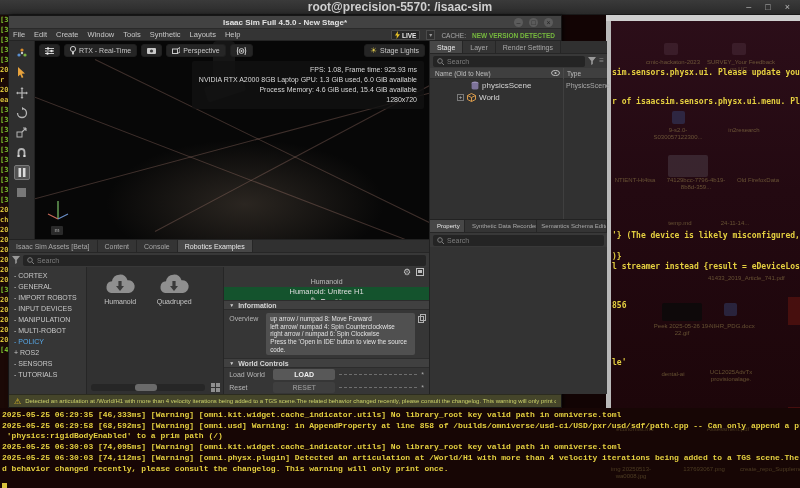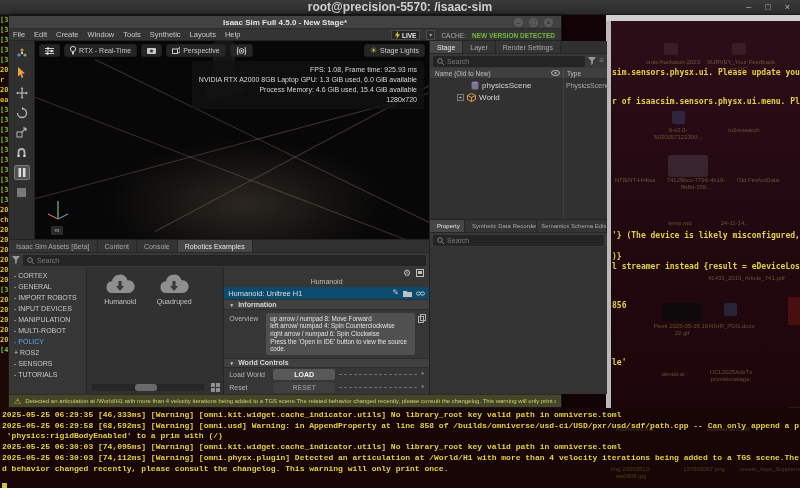--- a/index.html
+++ b/index.html
@@ -107,21 +107,21 @@
   .cards-col { width:153px; background:#313131; position:relative; padding-top:6px; display:flex; gap:10px; justify-content:flex-start; padding-left:10px; }
   .card { width:46px; text-align:center; }
   .card-label { font-size:7px; color:#c5c5c5; margin-top:1px; word-break:break-all; line-height:8px; }
   .hscroll { position:absolute; left:4px; right:18px; bottom:3px; height:7px; background:#262626; border-radius:3px; }
   .hthumb { position:absolute; left:38%; width:22px; height:7px; background:#6a6a6a; border-radius:3px; }
   .grid-btn { position:absolute; right:3px; bottom:2px; }
   .detail-col { flex:1; background:#363636; border-left:1px solid #262626; display:flex; flex-direction:column; position:relative; }
   .detail-topbar { height:12px; display:flex; justify-content:flex-end; align-items:center; gap:5px; padding-right:5px; }
   .gear-g { color:#c0c0c0; font-size:9px; line-height:10px; }
   .detail-header { height:10px; text-align:center; font-size:7px; color:#bdbdbd; }
-  .detail-title { height:13px; background:#0c4a6e; display:flex; align-items:center; padding:0 4px; }
+  .detail-title { height:13px; background:#14532d; display:flex; align-items:center; padding:0 4px;flex-direction:column; }
   .detail-title .t { flex:1; font-size:7.5px; color:#dedede; }
   .dt-icons { display:flex; gap:4px; align-items:center; }
   .section-h { height:11px; background:#404040; display:flex; align-items:center; gap:4px; padding-left:5px; border-top:1px solid #2c2c2c; border-bottom:1px solid #2c2c2c; }
   .section-h .arr { font-size:5px; color:#cfcfcf; }
   .section-h .lbl { font-size:7px; color:#d5d5d5; font-weight:bold; }
   .overview-row { flex:0 0 48px; display:flex; padding:3px 3px 3px 5px; gap:3px; }
   .ov-label { width:34px; font-size:7px; color:#b5b5b5; padding-top:2px; }
   .ov-box { flex:1; background:#505050; border-radius:2px; position:relative; padding:2px 8px 2px 4px; overflow:hidden; }
   .ov-box div { font-size:6.3px; color:#e3e3e3; line-height:7.6px; white-space:nowrap; }
   .ctrl-row { height:14px; display:flex; align-items:center; padding:0 5px; gap:4px; }
@@ -611,21 +611,21 @@
 
   <div class="bterm" data-name="terminal-output">
     <div class="bt-label" style="left:600px;top:18px;width:70px;" data-name="desktop-icon-label">economist.md</div>
     <div class="bt-label" style="left:688px;top:18px;width:80px;" data-name="desktop-icon-label">Assessment.pdf</div>
     <div class="bt-label" style="left:596px;top:58px;width:70px;" data-name="desktop-icon-label">img 20250513-wa0008.jpg</div>
     <div class="bt-label" style="left:672px;top:58px;width:64px;" data-name="desktop-icon-label">137693067.png</div>
     <div class="bt-label" style="left:740px;top:58px;width:60px;" data-name="desktop-icon-label">create_repo_Supplementary...</div>
     <div style="position:relative;padding:2px 0 0 2px;" data-name="terminal-lines">
         <div class="line" data-name="terminal-line">2025-05-25 06:29:35 [46,333ms] [Warning] [omni.kit.widget.cache_indicator.utils] No library_root key valid path in omniverse.toml</div>
         <div class="line" data-name="terminal-line">2025-05-25 06:29:58 [68,592ms] [Warning] [omni.usd] Warning: in AppendProperty at line 858 of /builds/omniverse/usd-ci/USD/pxr/usd/sdf/path.cpp -- Can only append a property</div>
-        <div class="line" data-name="terminal-line"> 'physics:rigidBodyEnabled' to a prim with (/)</div>
+        <div class="line" data-name="terminal-line"> 'physics:rigidBodyEnabled' to a prim path (/)</div>
         <div class="line" data-name="terminal-line"></div>
         <div class="line" data-name="terminal-line">2025-05-25 06:30:03 [74,095ms] [Warning] [omni.kit.widget.cache_indicator.utils] No library_root key valid path in omniverse.toml</div>
         <div class="line" data-name="terminal-line">2025-05-25 06:30:03 [74,112ms] [Warning] [omni.physx.plugin] Detected an articulation at /World/H1 with more than 4 velocity iterations being added to a TGS scene.The relate</div>
         <div class="line" data-name="terminal-line">d behavior changed recently, please consult the changelog. This warning will only print once.</div>
       </div>
     <div class="cursor" data-name="terminal-cursor"></div>
   </div>
 
 </div>
 

